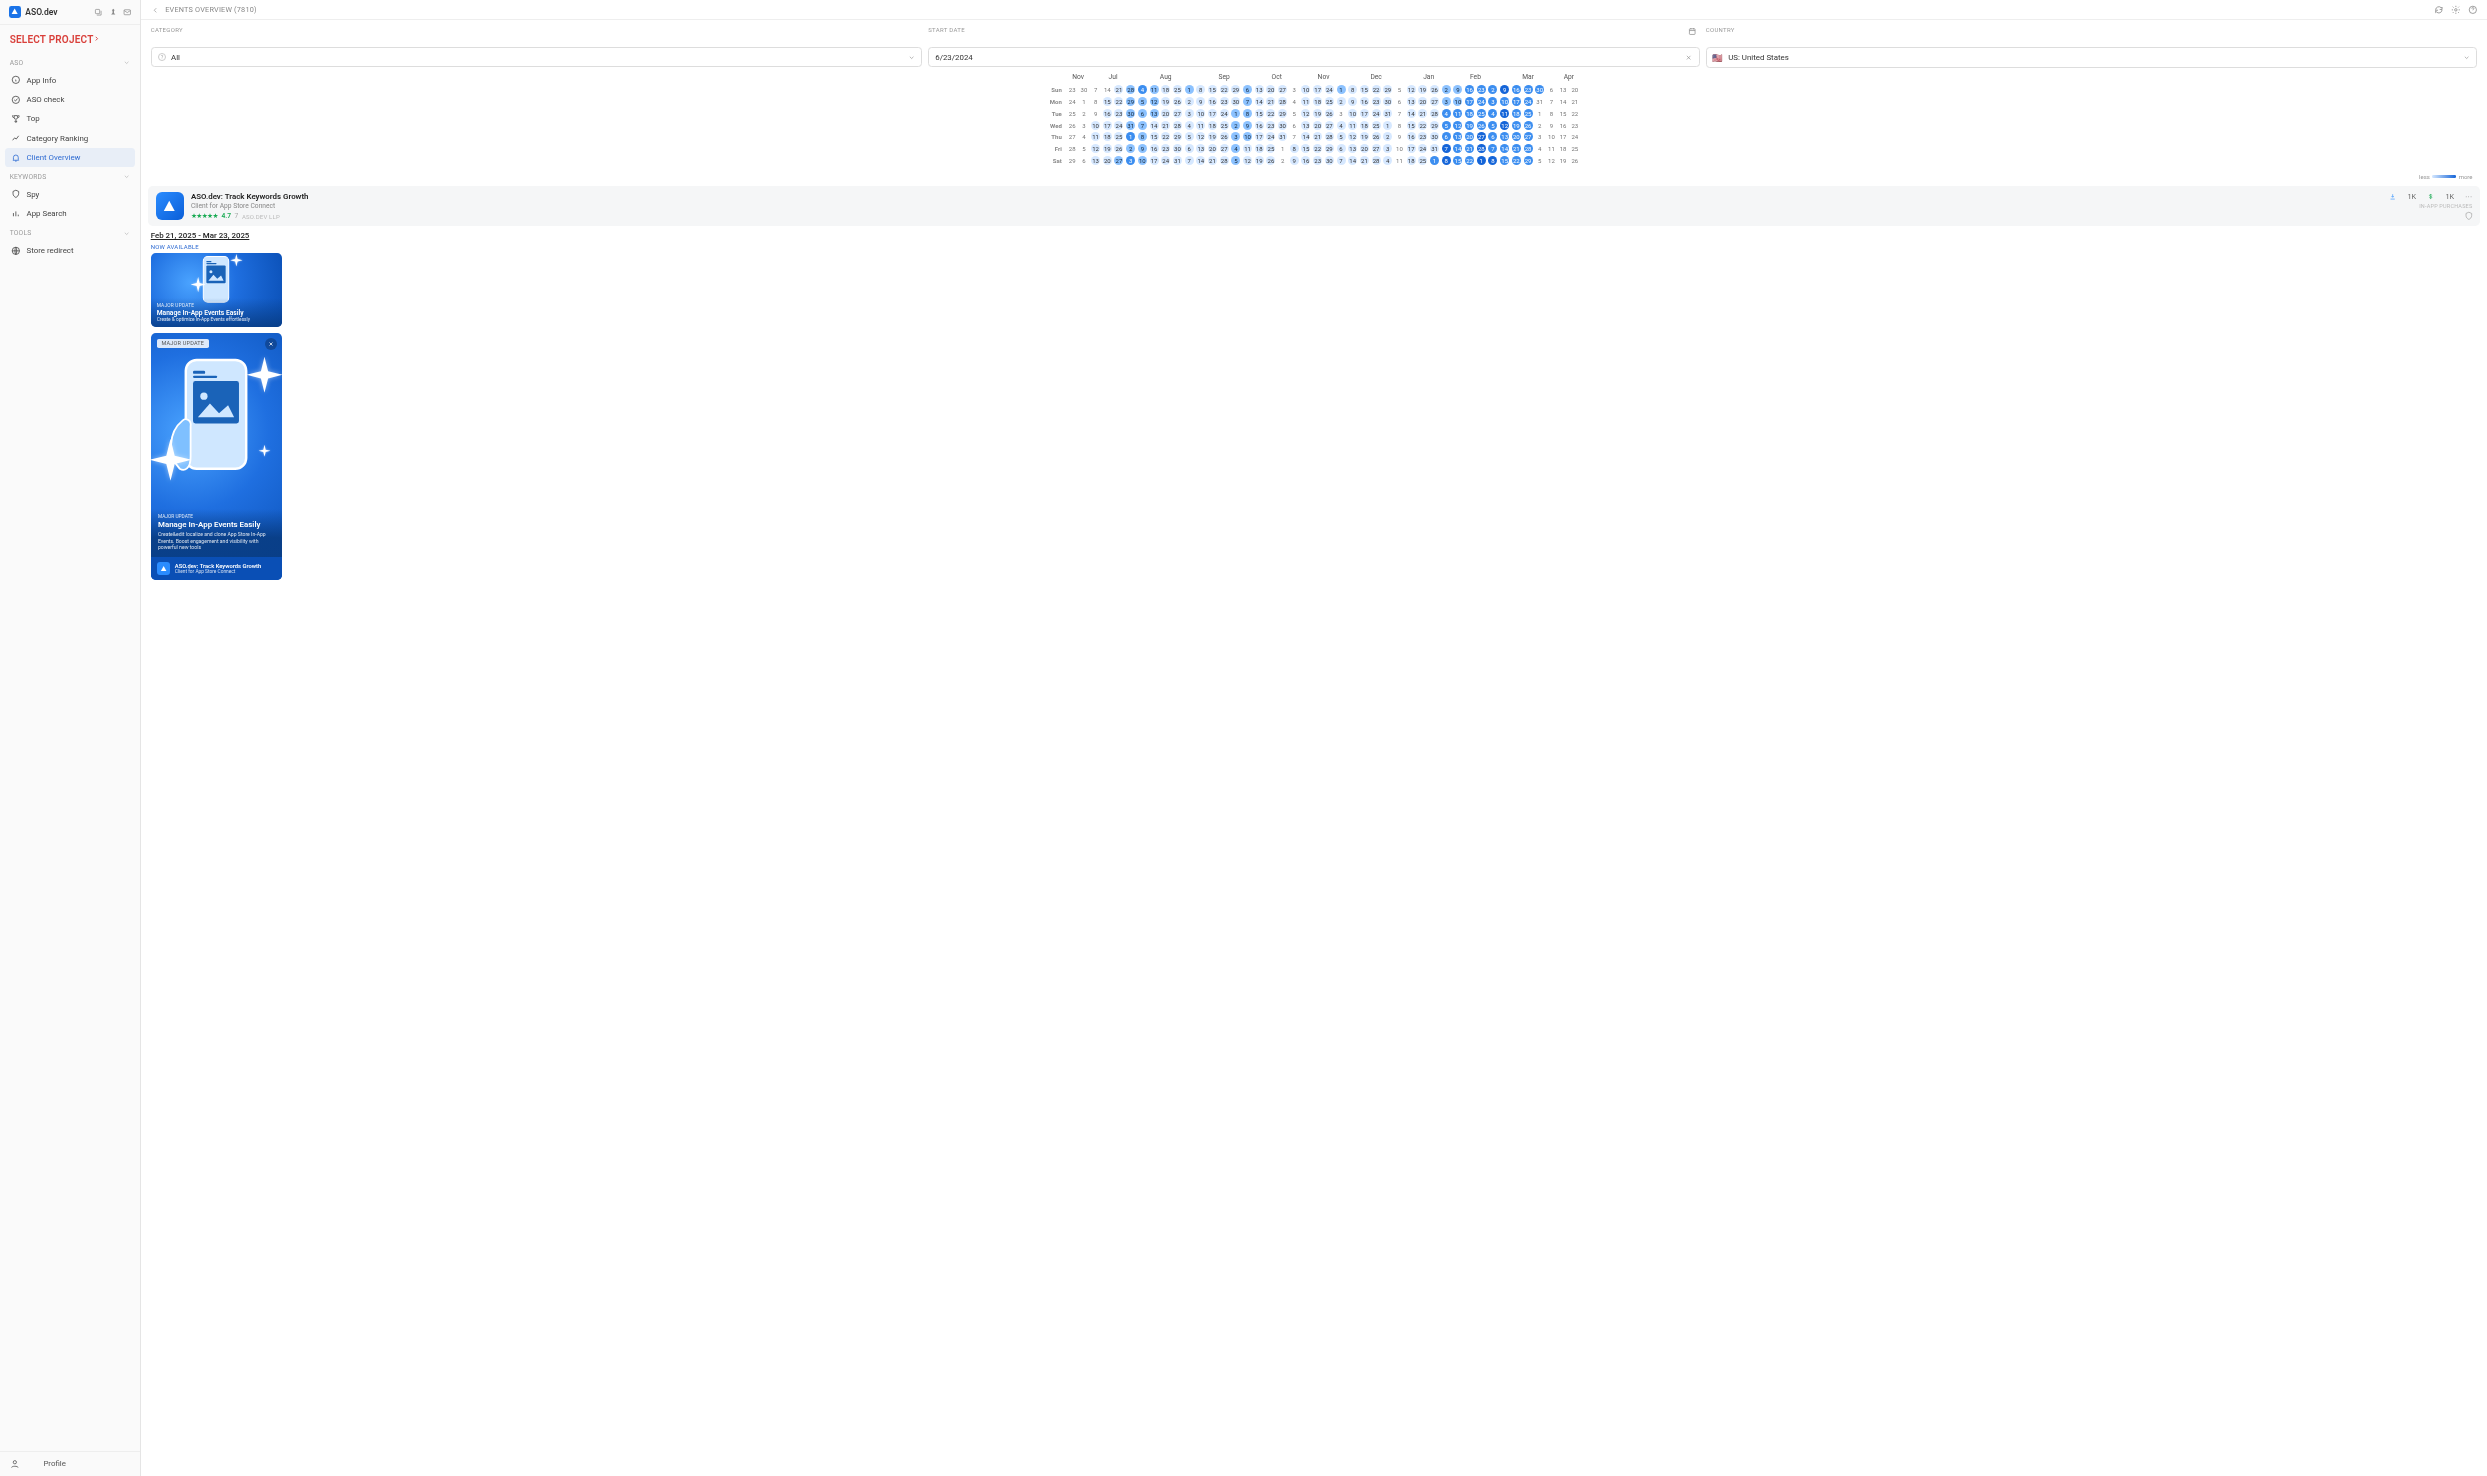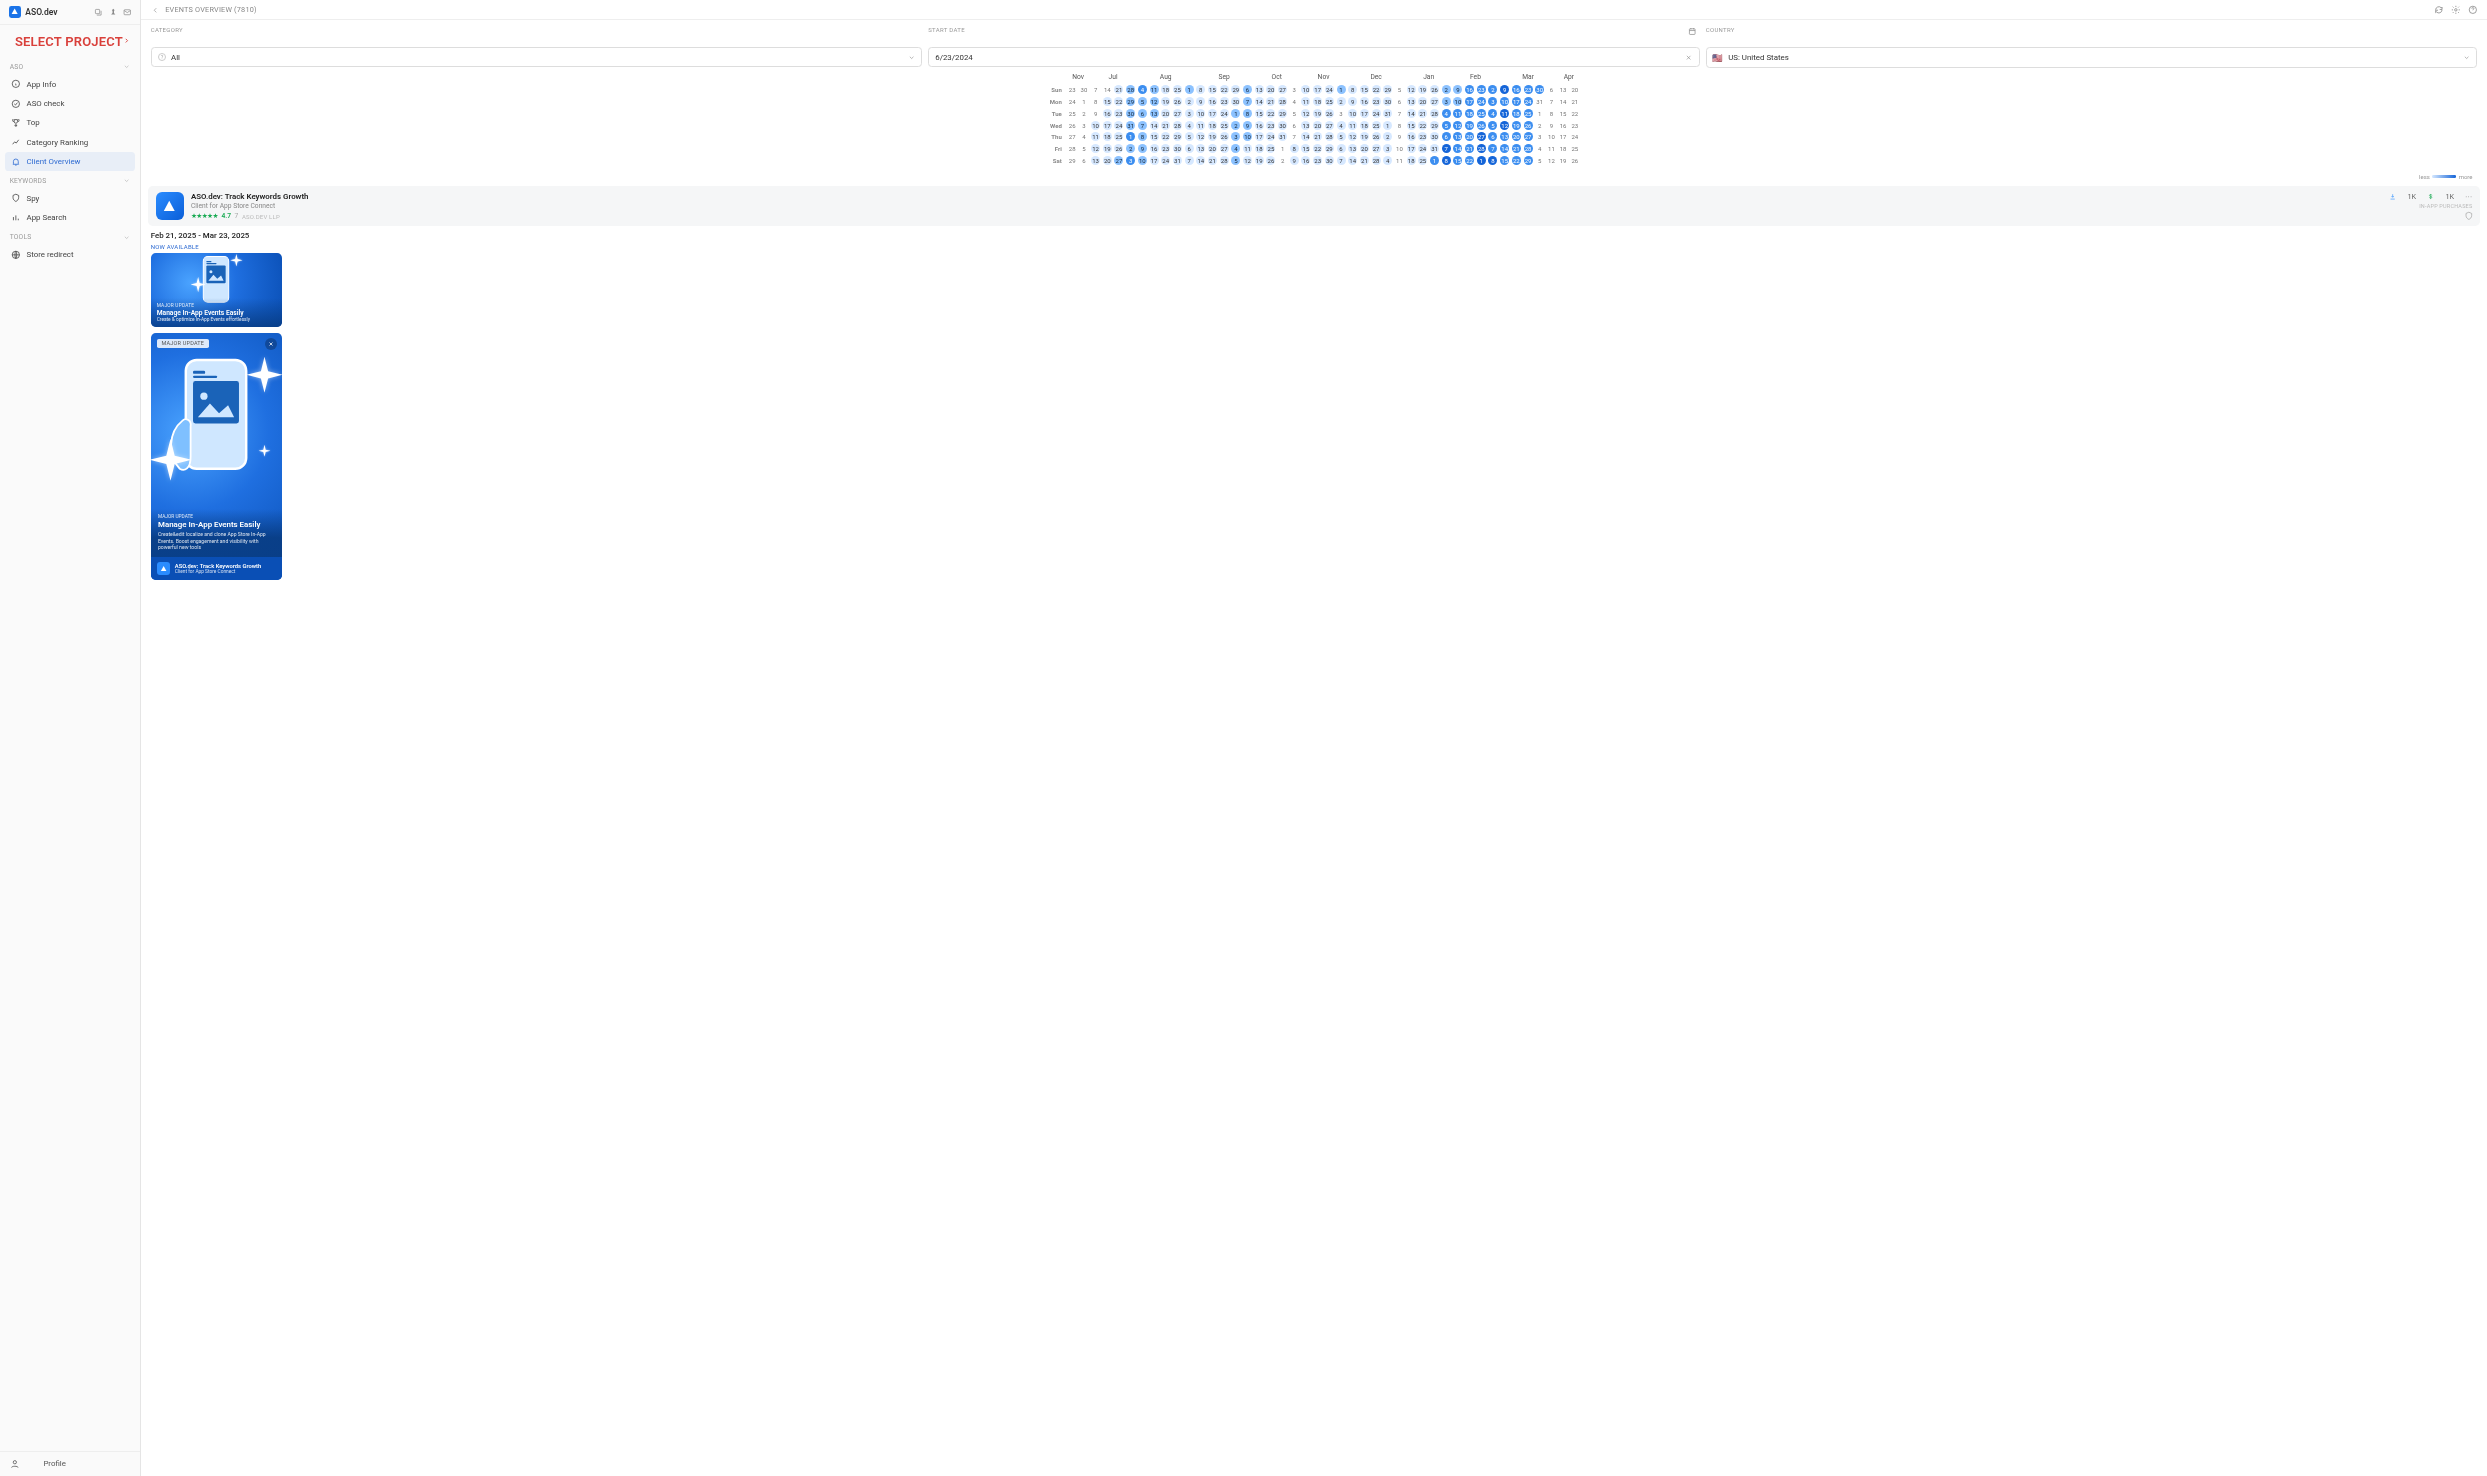--- a/index.html
+++ b/index.html
@@ -31,24 +31,24 @@
   width: 12px; height: 12px;
   background: #1a73e8;
   border-radius: 2.4px;
   display:flex; align-items:center; justify-content:center;
   color:#fff; font-size:6.7px; font-weight:bold;
 }
 .sidebar-header .title { font-weight: 600; font-size: 8.5px; }
 .sidebar-header .hdr-icons { margin-left:auto; display:flex; gap:6px; color:#888; }
 .select-project {
   padding: 8.5px 9.7px;
-  display: flex; align-items:center; justify-content:flex-end;
+  display: flex; align-items:center; justify-content:flex-start;
   color: #d9403b;
   font-weight: 600;
-  font-size: 13px;
+  font-size: 10px;
   letter-spacing: 0.2px;
 }
 .select-project svg { color:#d9403b; }
 .section-label {
   padding: 6px 9.7px 3.6px 9.7px;
   color: #9a9a9a;
   font-size: 6.7px;
   letter-spacing: 0.2px;
   display:flex; justify-content:space-between; align-items:center;
 }
@@ -140,21 +140,21 @@
 .stats .row { display:flex; gap:11px; align-items:center; justify-content:flex-end; color:#666; font-size:7.3px;}
 .stats .row svg { width:7.3px; height:7.3px; }
 .stats .sub { color:#bbb; font-size:5.5px; letter-spacing:0.2px; margin-top:2.4px;}
 .stats .more { color:#aaa; cursor:pointer; }
 .shield { position:absolute; right:6px; bottom:6px; color:#aaa; }
 .dl-ic { color:#2a8cff; }
 .dollar-ic { color:#1aab54; }
 
 
 .event-area { padding: 4.8px 9.7px 9.7px 9.7px; }
-.event-date { font-size:7.9px; color:#222; font-weight:500; margin-bottom:2.4px; }
+.event-date { font-size:7.9px; color:#222; font-weight:500; margin-bottom:2.4px;text-decoration:underline; }
 .now-avail { color:#2e6bd2; font-size:6px; letter-spacing:0.2px; margin-bottom:3.6px; }
 .promo-small {
   width:131px; height:74px; border-radius:4.8px; position:relative; overflow:hidden;
   background: radial-gradient(circle at 30% 40%, #4aa3ff 0%, #1f6fe0 45%, #0a4fb5 100%);
   color:#fff;
 }
 .promo-small .band { position:absolute; left:0; right:0; bottom:0; padding:4.8px 6px;
   background: linear-gradient(0deg, rgba(8,60,130,0.85), rgba(8,60,130,0));
 }
 .promo-small .tag { font-size:4.8px; opacity:.85; letter-spacing:0.2px;}

